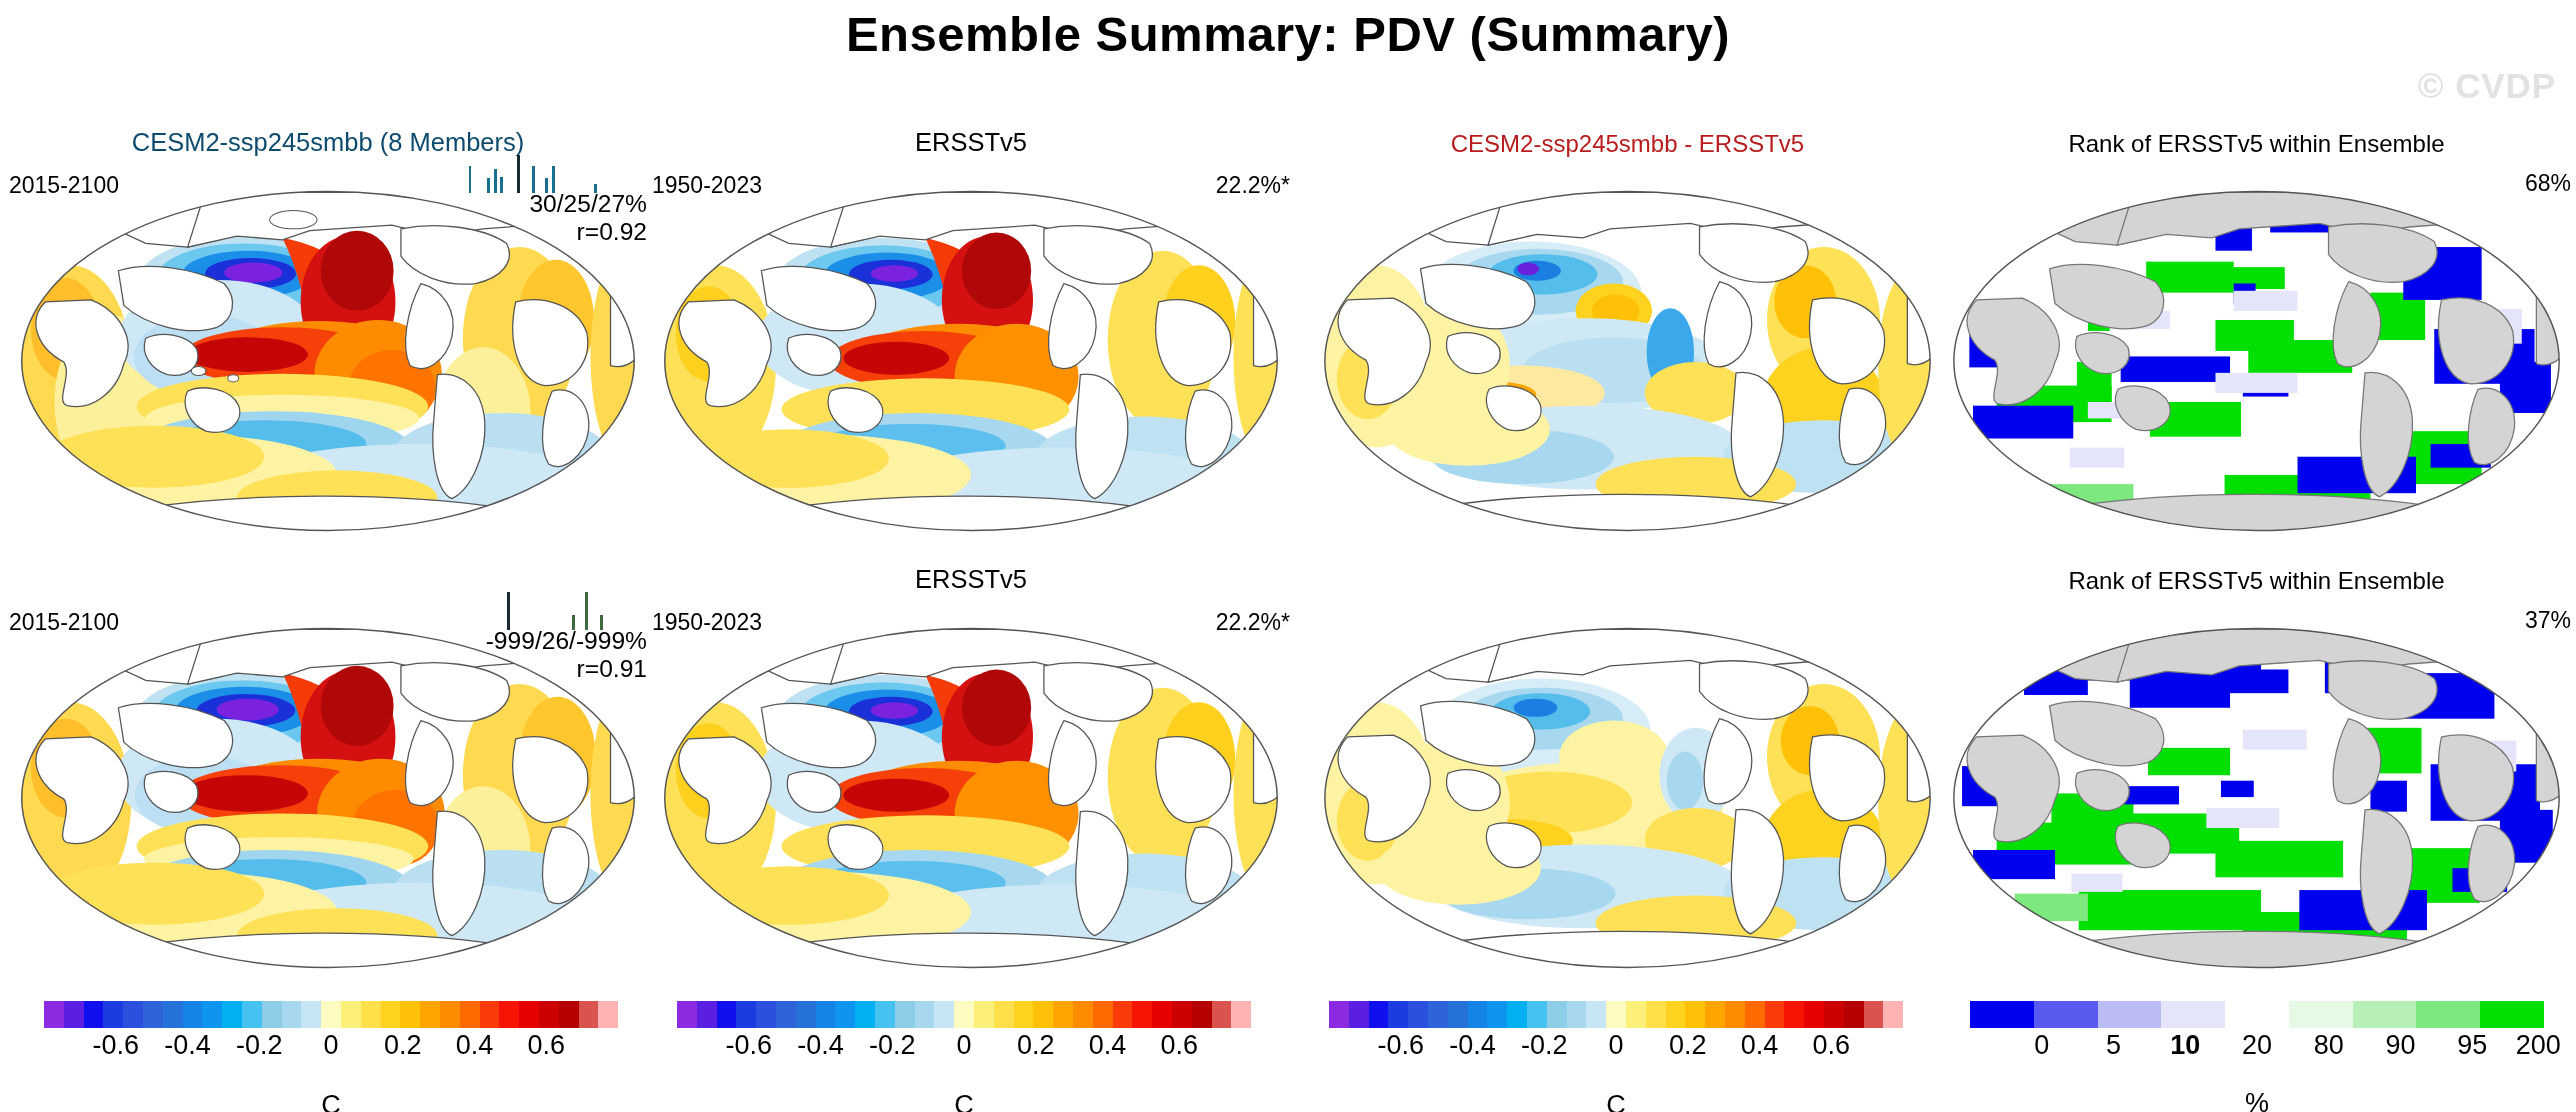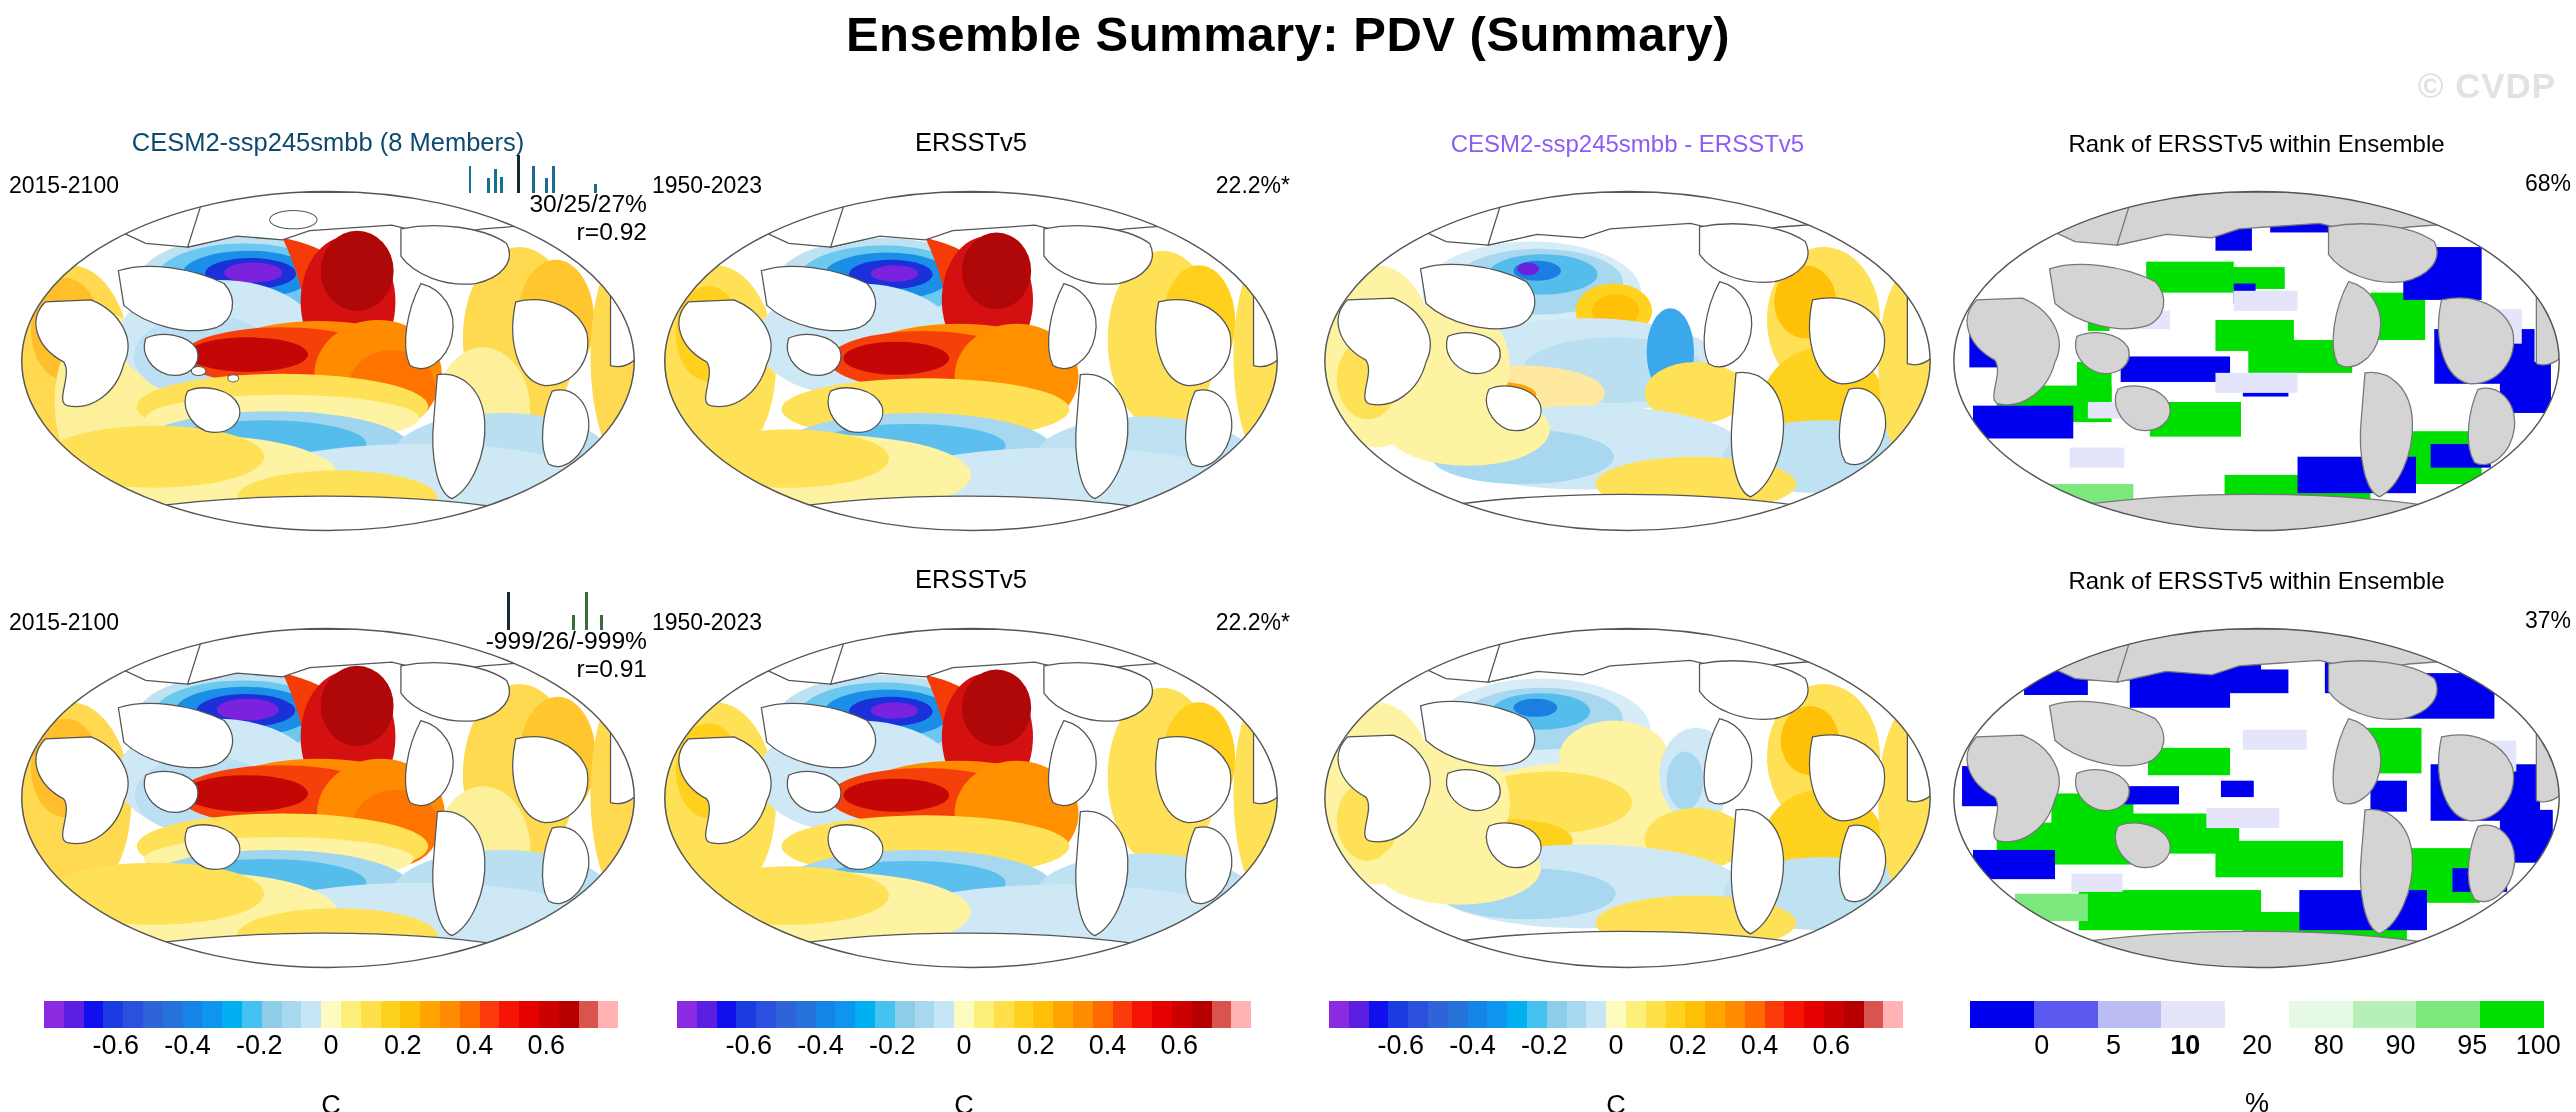--- a/index.html
+++ b/index.html
@@ -190,21 +190,21 @@
             <path d="M150,356 C260,340 420,338 540,356 C560,366 560,388 540,390 L150,390 Z"></path>
             <path d="M660,110 C686,104 706,120 706,150 C704,186 680,206 660,200 Z"></path>
           </g>
         </g>
         <ellipse cx="350" cy="195" rx="336" ry="186" fill="none" stroke="#555" stroke-width="1.6"></ellipse>
       </svg>
     </div>
   </div>
 
   <div class="panel" id="p13" style="left:1313px;top:128px;width:629px;height:410px;">
-    <div class="ptitle small" style="top:1.8px;color:#8b5cf6;">CESM2-ssp245smbb - ERSSTv5</div>
+    <div class="ptitle small" style="top:1.8px;color:#b91c1c;">CESM2-ssp245smbb - ERSSTv5</div>
     <div class="map" style="top:55px;">
       <svg width="629" height="356" viewBox="0 0 690 390">
         <defs>
             <clipPath id="c13">
               <ellipse cx="345" cy="195" rx="332" ry="186"></ellipse>
             </clipPath>
           </defs>
         <g clip-path="url(#c13)">
           <rect width="690" height="390" fill="#ffffff"></rect>
           <rect x="0" y="0" width="690" height="30" fill="#fdf09a"></rect>
@@ -725,19 +725,19 @@
         <i style="background: rgb(0, 224, 0);"></i>
       </div>
     <div class="ticks">
         <span style="left: 12.5%;">0</span>
         <span style="left: 25%;">5</span>
         <span style="left: 37.5%; font-weight: bold;">10</span>
         <span style="left: 50%;">20</span>
         <span style="left: 62.5%;">80</span>
         <span style="left: 75%;">90</span>
         <span style="left: 87.5%;">95</span>
-        <span style="left: 99%;">100</span>
+        <span style="left: 99%;">200</span>
       </div>
     <div class="unit">%</div>
   </div>
 
 </div>
 
 
 </body></html>

